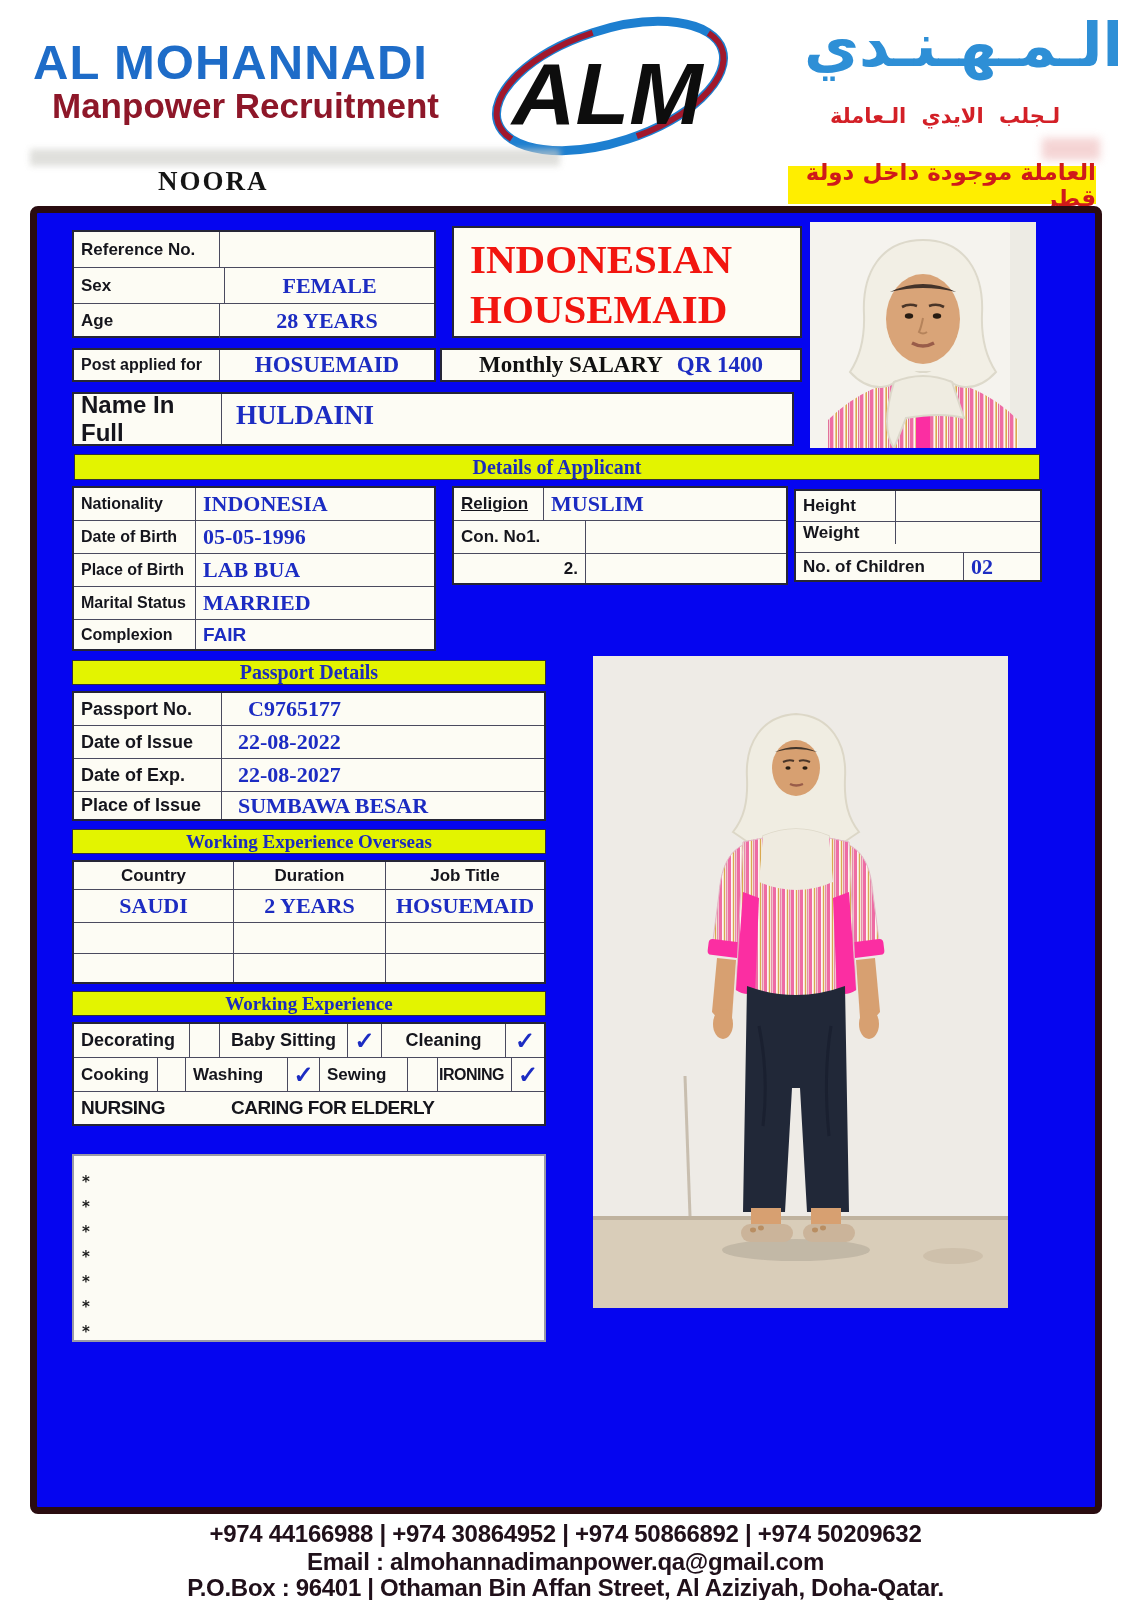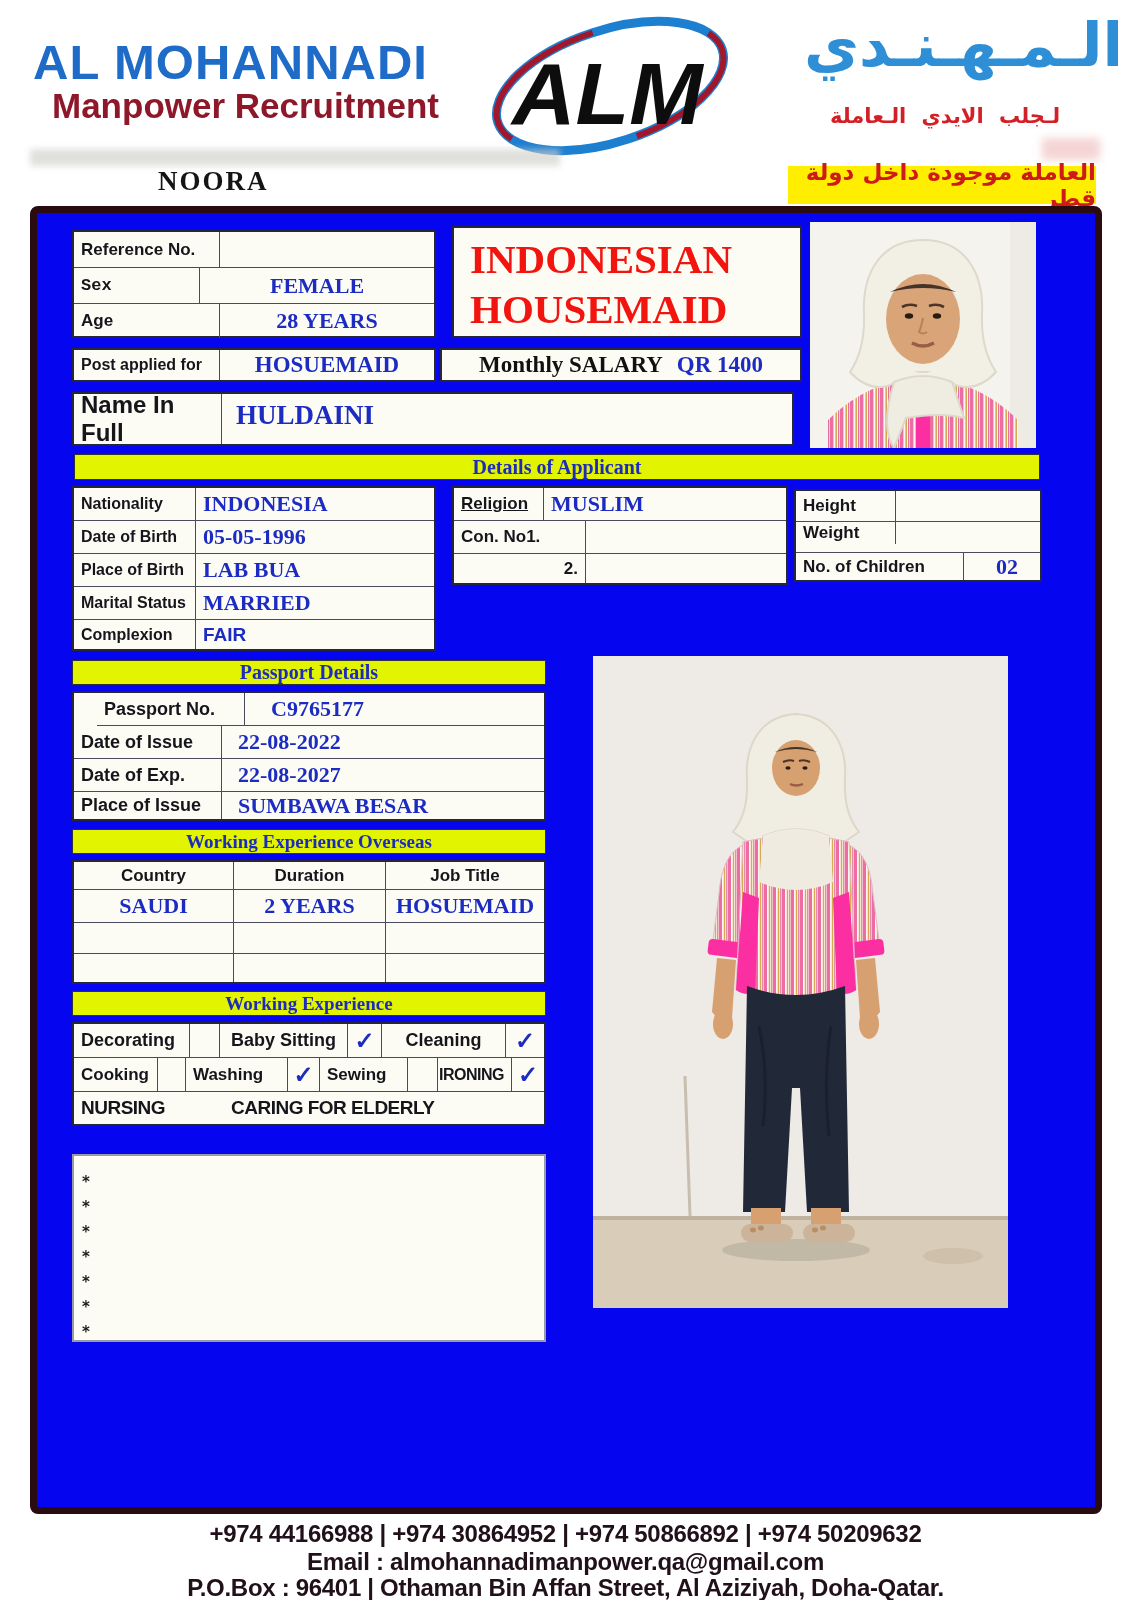--- a/index.html
+++ b/index.html
@@ -77,21 +77,21 @@
   <div class="abs ar-highlight">العاملة موجودة داخل دولة قطر</div>
 
   <div class="abs form-bg"></div>
 
   <div class="tbl" style="left:72px;top:230px;width:364px;height:108px;">
     <div class="row" style="height:36px;">
       <div class="cell lbl div-r" style="width:146px;">Reference No.</div>
       <div class="cell val grow center"></div>
     </div>
     <div class="row" style="height:36px;">
-      <div class="cell lbl div-r" style="width:126px;font-family:Liberation Mono, monospace;">Sex</div>
+      <div class="cell lbl div-r" style="width:151px;">Sex</div>
       <div class="cell val grow center">FEMALE</div>
     </div>
     <div class="row" style="height:34px;">
       <div class="cell lbl div-r" style="width:146px;">Age</div>
       <div class="cell val grow center">28 YEARS</div>
     </div>
   </div>
 
   <div class="tbl" style="left:72px;top:348px;width:364px;height:34px;">
     <div class="row" style="height:30px;">
@@ -191,30 +191,30 @@
 
   <div class="tbl" style="left:794px;top:489px;width:248px;height:93px;">
     <div class="row" style="height:31px;">
       <div class="cell lbl div-r" style="width:100px;">Height</div>
       <div class="cell val grow"></div>
     </div>
     <div class="row" style="height:31px;flex-direction:column;">
       <div class="cell lbl div-r" style="width:100px;">Weight</div>
       <div class="cell val grow"></div>
     </div>
-    <div class="row" style="height:27px;gap:25px;">
+    <div class="row" style="height:27px;">
       <div class="cell lbl div-r" style="width:168px;">No. of Children</div>
       <div class="cell val grow">02</div>
     </div>
   </div>
 
 
   <div class="band" style="left:72px;top:660px;width:474px;height:25px;">Passport Details</div>
   <div class="tbl" style="left:72px;top:691px;width:474px;height:130px;">
-    <div class="row" style="height:33px;margin-left:23px;">
+    <div class="row" style="height:33px;">
       <div class="cell lbl div-r" style="width:148px;font-size:18px;">Passport No.</div>
       <div class="cell val grow" style="padding-left:26px;">C9765177</div>
     </div>
     <div class="row" style="height:33px;">
       <div class="cell lbl div-r" style="width:148px;font-size:18px;">Date of Issue</div>
       <div class="cell val grow" style="padding-left:16px;">22-08-2022</div>
     </div>
     <div class="row" style="height:33px;">
       <div class="cell lbl div-r" style="width:148px;font-size:18px;">Date of Exp.</div>
       <div class="cell val grow" style="padding-left:16px;">22-08-2027</div>

